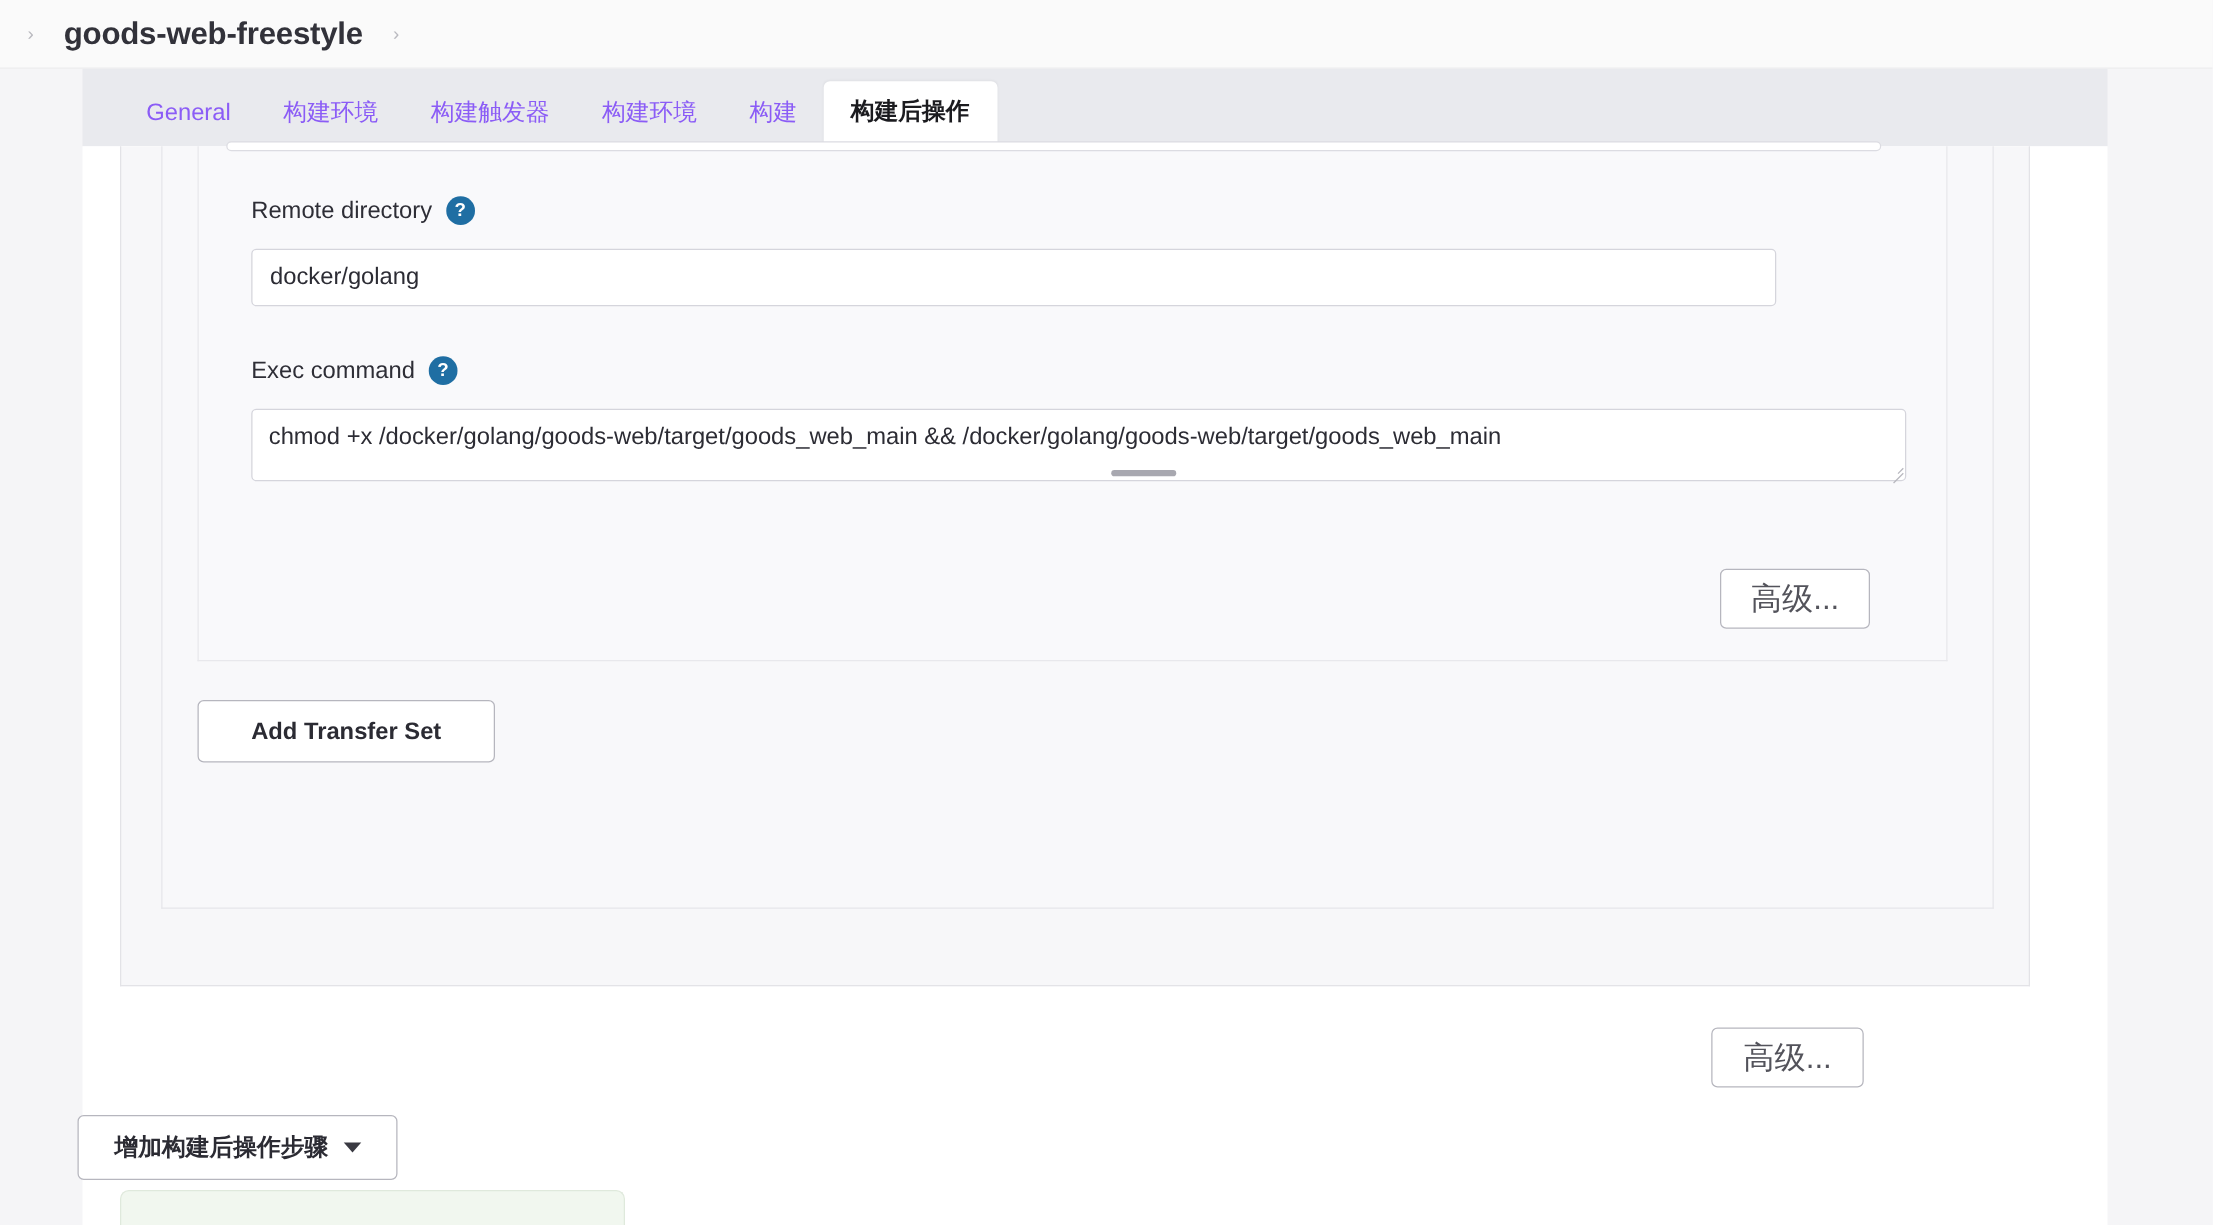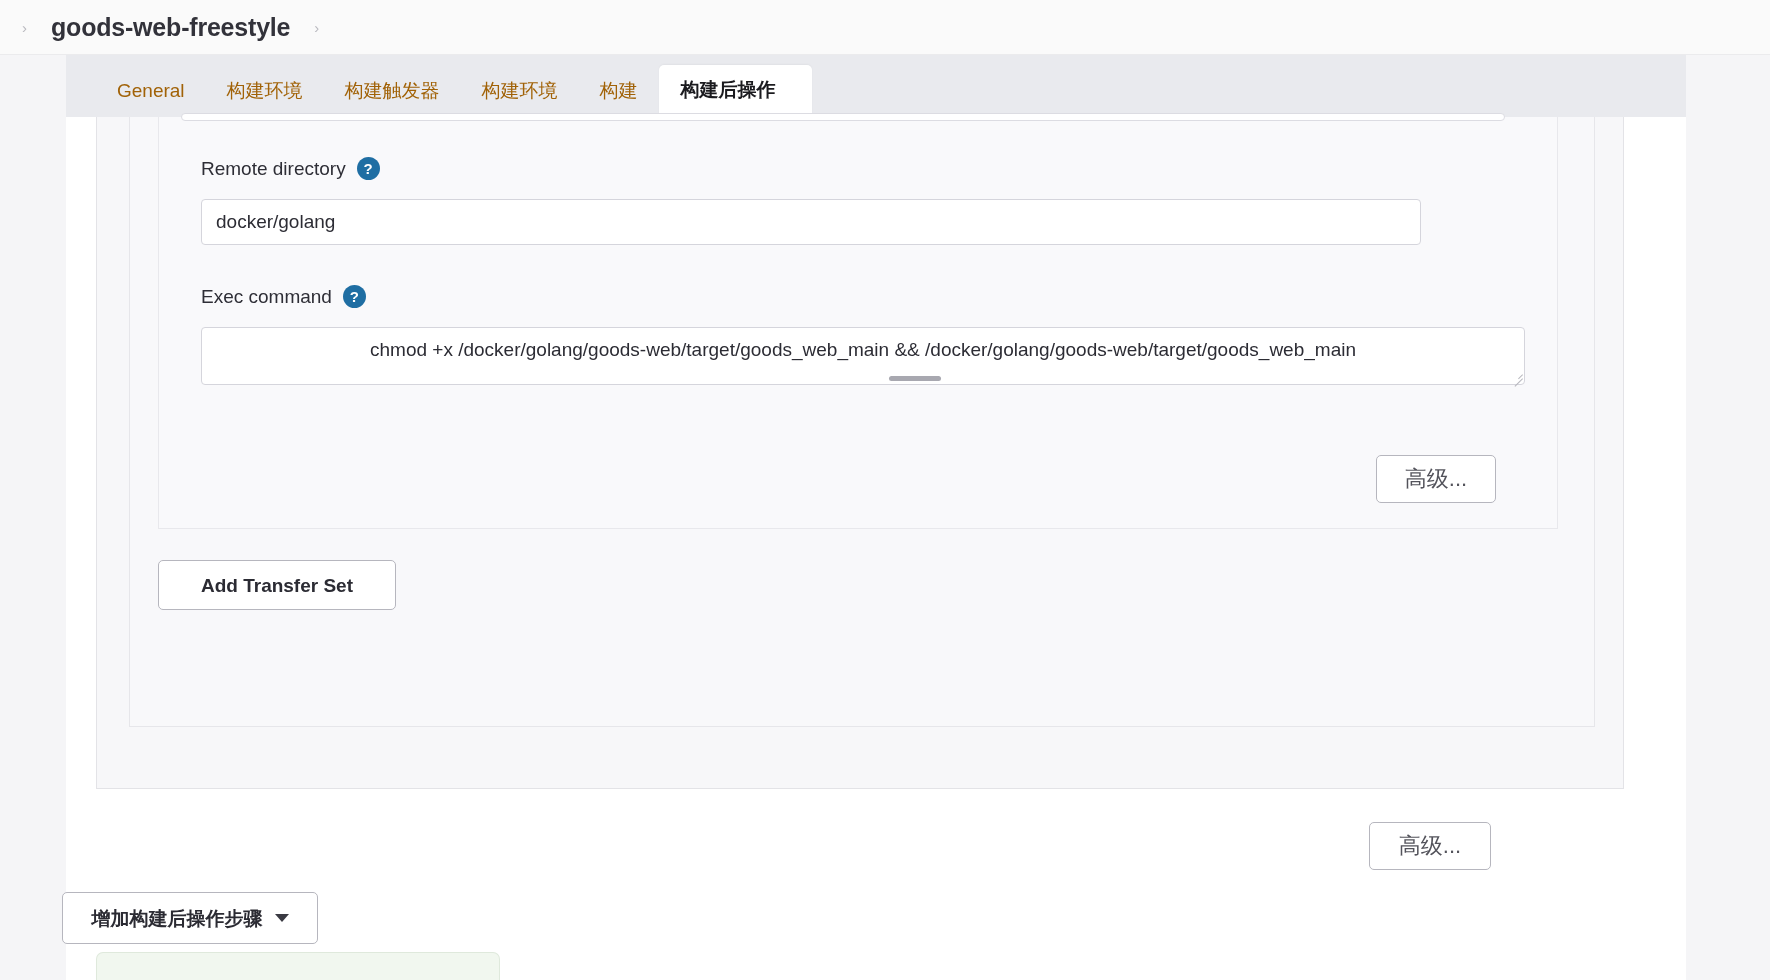--- a/index.html
+++ b/index.html
@@ -41,32 +41,32 @@
     position: absolute;
     top: 55px; left: 66px;
     width: 1620px; height: 62px;
     background: #e9eaee;
     display: flex;
     align-items: flex-end;
     padding-left: 30px;
   }
   .tab {
     font-size: 19px;
-    color: #a16207;
+    color: #8b5cf6;
     padding: 14px 21px 17px 21px;
     line-height: 1;
     white-space: nowrap;
     cursor: pointer;
   }
   .tab.active {
     background: #ffffff;
     color: #1b1b1f;
     font-weight: bold;
     border-radius: 5px 5px 0 0;
-    padding: 15px 36px 18px 22px;
+    padding: 15px 22px 18px 22px;
     box-shadow: 0 -1px 2px rgba(0,0,0,.04);
   }
 
   
   .page {
     position: absolute;
     top: 117px; left: 66px;
     width: 1620px; height: 863px;
     background: #ffffff;
   }
@@ -159,21 +159,20 @@
     border-radius: 4px;
     font-family: "Liberation Sans", "DejaVu Sans", sans-serif;
     font-size: 19px;
     color: #2c2c34;
     padding: 11px 13px;
     resize: none;
     outline: none;
     overflow: hidden;
     white-space: nowrap;
     display: block;
-    text-align: center;
   }
   .resize-grip {
     position: absolute;
     right: 2px; bottom: 3px;
     width: 14px; height: 14px;
     pointer-events: none;
   }
   .resize-grip i {
     position: absolute;
     right: 0;
@@ -220,21 +219,21 @@
     font-family: "Liberation Sans", "DejaVu Sans", sans-serif;
     color: #2b2b33;
     cursor: pointer;
     display: flex;
     align-items: center;
     justify-content: center;
     white-space: nowrap;
     line-height: 1;
   }
   .btn-bold { font-weight: bold; }
-  .btn-cn { font-size: 22px; color: #53535b; }
+  .btn-cn { font-size: 25px; color: #53535b; }
 
   .dropdown-caret {
     display: inline-block;
     margin-left: 12px;
     width: 0; height: 0;
     border-left: 7px solid transparent;
     border-right: 7px solid transparent;
     border-top: 8px solid #3a3a42;
   }
 

